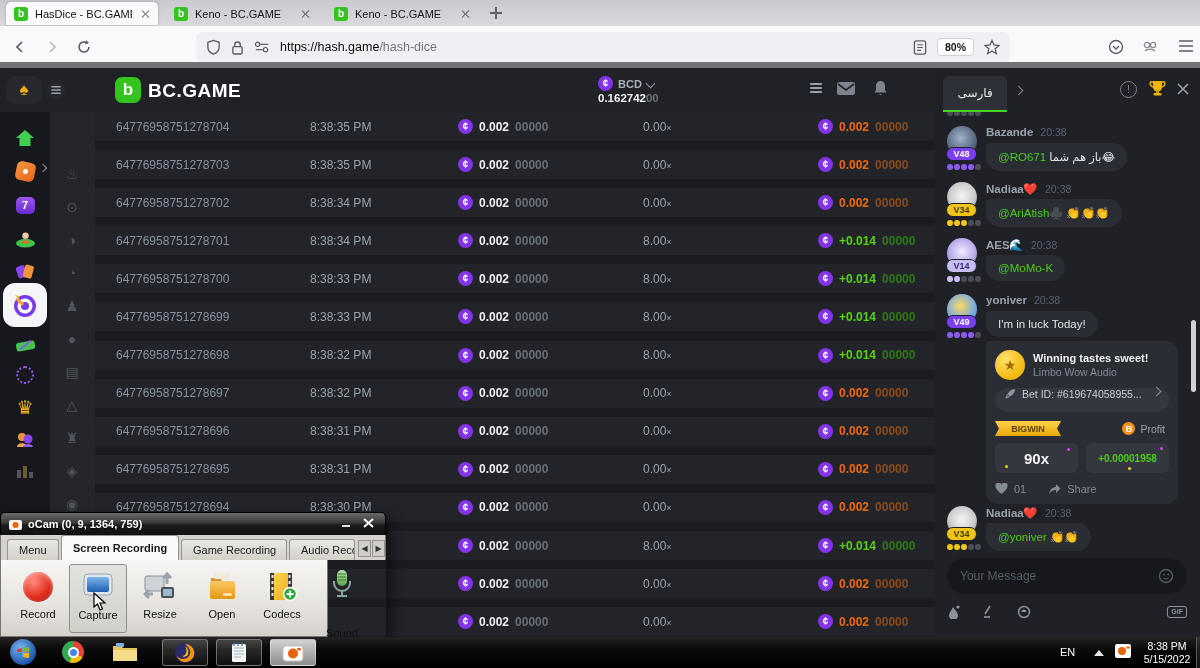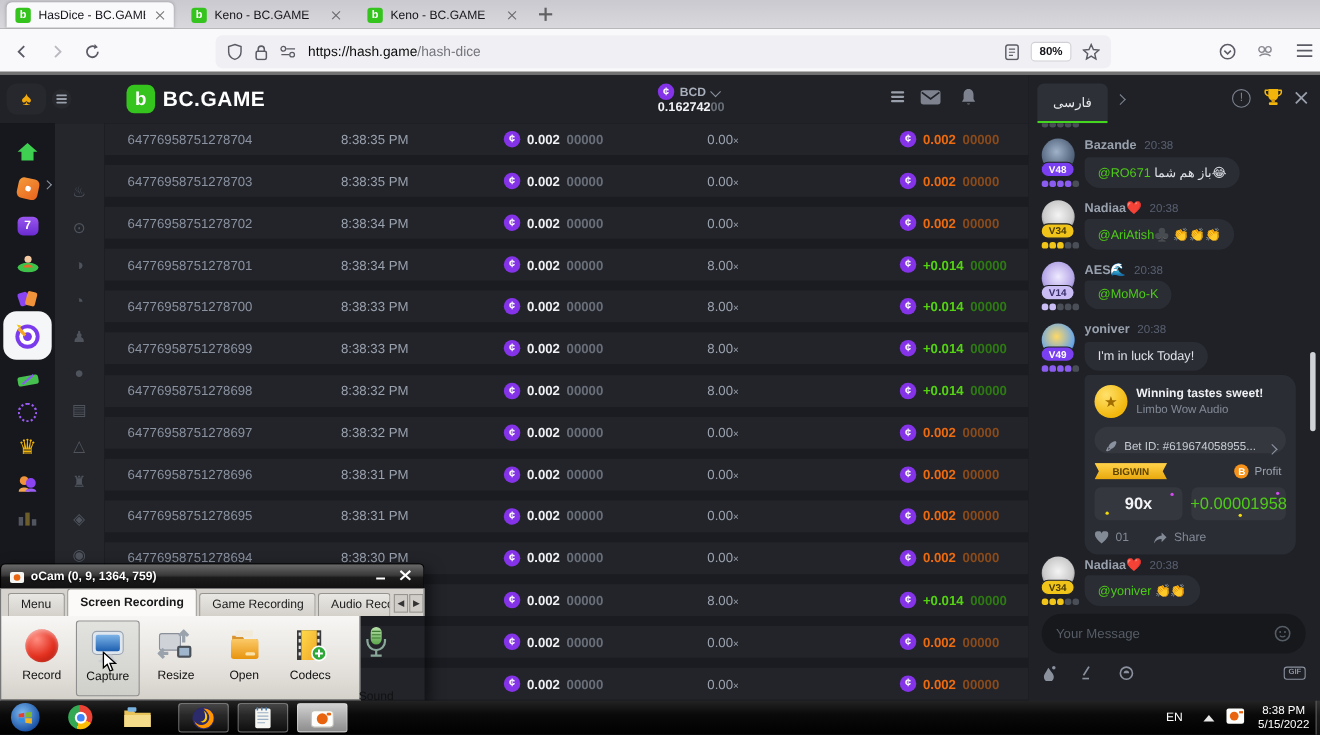--- a/index.html
+++ b/index.html
@@ -12,21 +12,21 @@
   .fftab{position:absolute;top:2px;height:23px;display:flex;align-items:center;padding:0 8px;border-radius:5px 5px 0 0;}
   .fftab.active{background:#f9f9fb;box-shadow:0 0 3px rgba(0,0,0,.25);}
   .fftab .ttl{font-size:11px;color:#15141a;margin-left:7px;white-space:nowrap;overflow:hidden;flex:1;}
   .favicon{width:14px;height:14px;border-radius:3px;background:#35c31e;color:#fff;font-size:10px;font-weight:bold;display:flex;align-items:center;justify-content:center;flex:none;}
   .xicon{width:10px;height:10px;position:relative;opacity:.65;flex:none;margin-left:8px;}
   .xicon:before,.xicon:after{content:"";position:absolute;left:4.5px;top:0;width:1.4px;height:10px;background:#333;}
   .xicon:before{transform:rotate(45deg);} .xicon:after{transform:rotate(-45deg);}
   .plus{width:12px;height:12px;position:relative;opacity:.7;}
   .plus:before{content:"";position:absolute;left:5px;top:0;width:1.6px;height:12px;background:#333;}
   .plus:after{content:"";position:absolute;top:5px;left:0;height:1.6px;width:12px;background:#333;}
-  #navbar{left:0;top:26px;width:1200px;height:42px;background:#f9f9fb;border-bottom:3px solid #737373;}
+  #navbar{left:0;top:26px;width:1200px;height:42px;background:#f9f9fb;border-bottom:6px solid #737373;}
   .navico{position:absolute;top:13px;width:16px;height:16px;color:#5b5b66;font-size:14px;line-height:16px;text-align:center;}
   #urlbar{position:absolute;left:196px;top:6px;width:814px;height:30px;background:#f0f0f4;border-radius:6px;display:flex;align-items:center;padding:0 10px;}
   #urltext{font-size:12.5px;color:#0c0c0d;margin-left:10px;flex:1;}
   #urltext .path{color:#74747c;}
   #zoompill{background:#fff;border:1px solid #d0d0d6;border-radius:4px;font-size:10.5px;color:#15141a;padding:2px 7px;margin:0 10px;font-weight:bold;}
 
   
   #siteheader{left:0;top:68px;width:935px;height:44px;background:#202227;}
   #sidemain{left:0;top:112px;width:50px;height:528px;background:#17181d;}
   #sidesub{left:50px;top:112px;width:45px;height:528px;background:#24262c;}
@@ -80,30 +80,30 @@
   .uname{font-size:11.5px;font-weight:bold;color:#99a1ad;white-space:nowrap;}
   .mtime{font-size:10.5px;color:#596070;}
   .bubble{display:inline-block;background:#2b2d34;border-radius:4px 14px 14px 14px;padding:7px 12px;font-size:11.5px;color:#dfe3e8;margin-top:3px;white-space:nowrap;}
   .mention{color:#4ecb17;}
   
   #wincard{width:192px;background:#2b2d34;border-radius:4px 12px 12px 12px;padding:9px;margin-top:4px;}
   #wc-head{display:flex;gap:8px;align-items:center;}
   #medal{width:30px;height:30px;border-radius:50%;background:radial-gradient(circle at 35% 30%,#ffe16b,#f2b70d 70%);color:#a06c00;font-size:14px;display:flex;align-items:center;justify-content:center;flex:none;}
   #wc-title{font-size:11px;font-weight:bold;color:#eef0f4;}
   #wc-sub{font-size:10.5px;color:#828a96;margin-top:2px;}
-  #betpill{margin-top:8px;height:24px;background:#35373e;border-radius:12px;display:flex;align-items:flex-end;padding:0 9px;gap:6px;}
+  #betpill{margin-top:8px;height:24px;background:#35373e;border-radius:12px;display:flex;align-items:flex-start;padding:0 9px;gap:6px;}
   #betpill span{font-size:10.5px;color:#c6ccd4;flex:1;white-space:nowrap;overflow:hidden;}
   #ribrow{display:flex;align-items:center;margin-top:9px;}
   #ribbon{width:66px;height:15px;background:linear-gradient(#ffd24a,#e9a80c);color:#5c4400;font-size:9px;font-weight:bold;display:flex;align-items:center;justify-content:center;clip-path:polygon(0 0,100% 0,94% 50%,100% 100%,0 100%,6% 50%);}
   #profitlab{display:flex;align-items:center;gap:5px;margin-left:auto;margin-right:4px;font-size:10.5px;color:#9aa2ae;}
   .bcoin{width:13px;height:13px;border-radius:50%;background:#f7931a;color:#fff;font-size:9px;font-weight:bold;display:flex;align-items:center;justify-content:center;}
   #valrow{display:flex;gap:8px;margin-top:7px;}
   .valbox{width:86px;height:30px;background:#35373e;border-radius:6px;display:flex;align-items:center;justify-content:center;position:relative;}
   #multval{font-size:15px;font-weight:bold;color:#f2f4f7;}
-  #profval{font-size:15px;font-weight:normal;color:#4ecb17;}
+  #profval{font-size:10px;font-weight:bold;color:#4ecb17;}
   .spark{position:absolute;width:3px;height:3px;border-radius:50%;}
   #wc-foot{display:flex;align-items:center;gap:6px;margin-top:10px;color:#828a96;font-size:11px;}
   #scrollthumb{position:absolute;left:256px;top:252px;width:5px;height:72px;border-radius:3px;background:#cfd2d6;}
   #chatinput{position:absolute;left:12px;top:490px;width:240px;height:36px;border-radius:18px;background:#16181c;display:flex;align-items:center;padding:0 13px;color:#565d67;font-size:12px;}
   #chatfoot{position:absolute;left:12px;top:536px;width:240px;display:flex;align-items:center;gap:22px;color:#8b929e;}
   #gifbtn{margin-left:auto;border:1.5px solid #8b929e;border-radius:3px;font-size:7px;font-weight:bold;padding:1.5px 3px;color:#8b929e;}
 
   
   #ocam{left:0;top:512px;width:386px;height:125px;box-shadow:4px 6px 14px rgba(0,0,0,.6);border-radius:6px 6px 0 0;}
   #oc-title{position:absolute;left:0;top:0;width:386px;height:23px;background:linear-gradient(#6a6a6a,#3a3a3a 45%,#1b1b1b 55%,#111);border-radius:5px 5px 0 0;display:flex;align-items:center;padding:0 8px;border:1px solid #000;border-bottom:none;}

